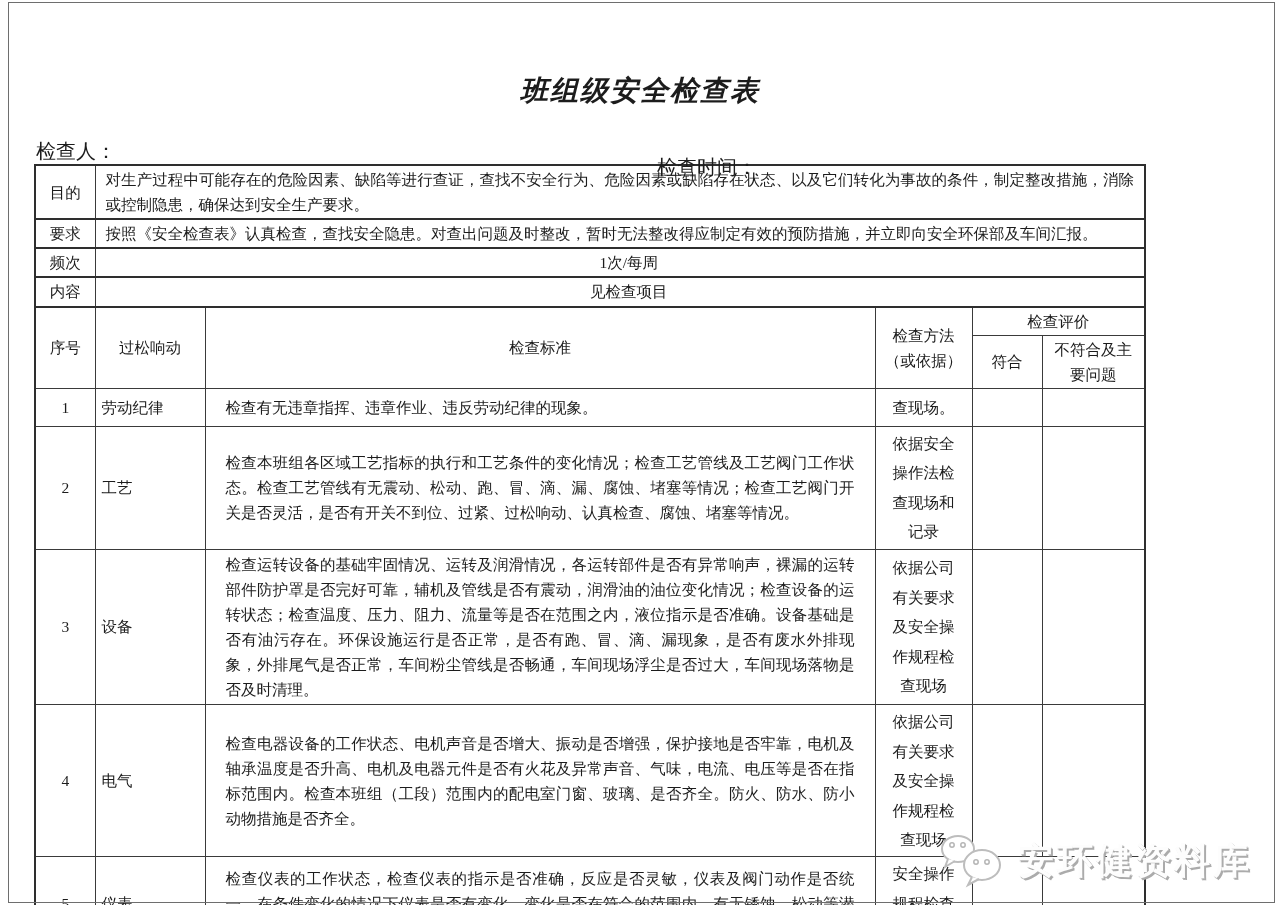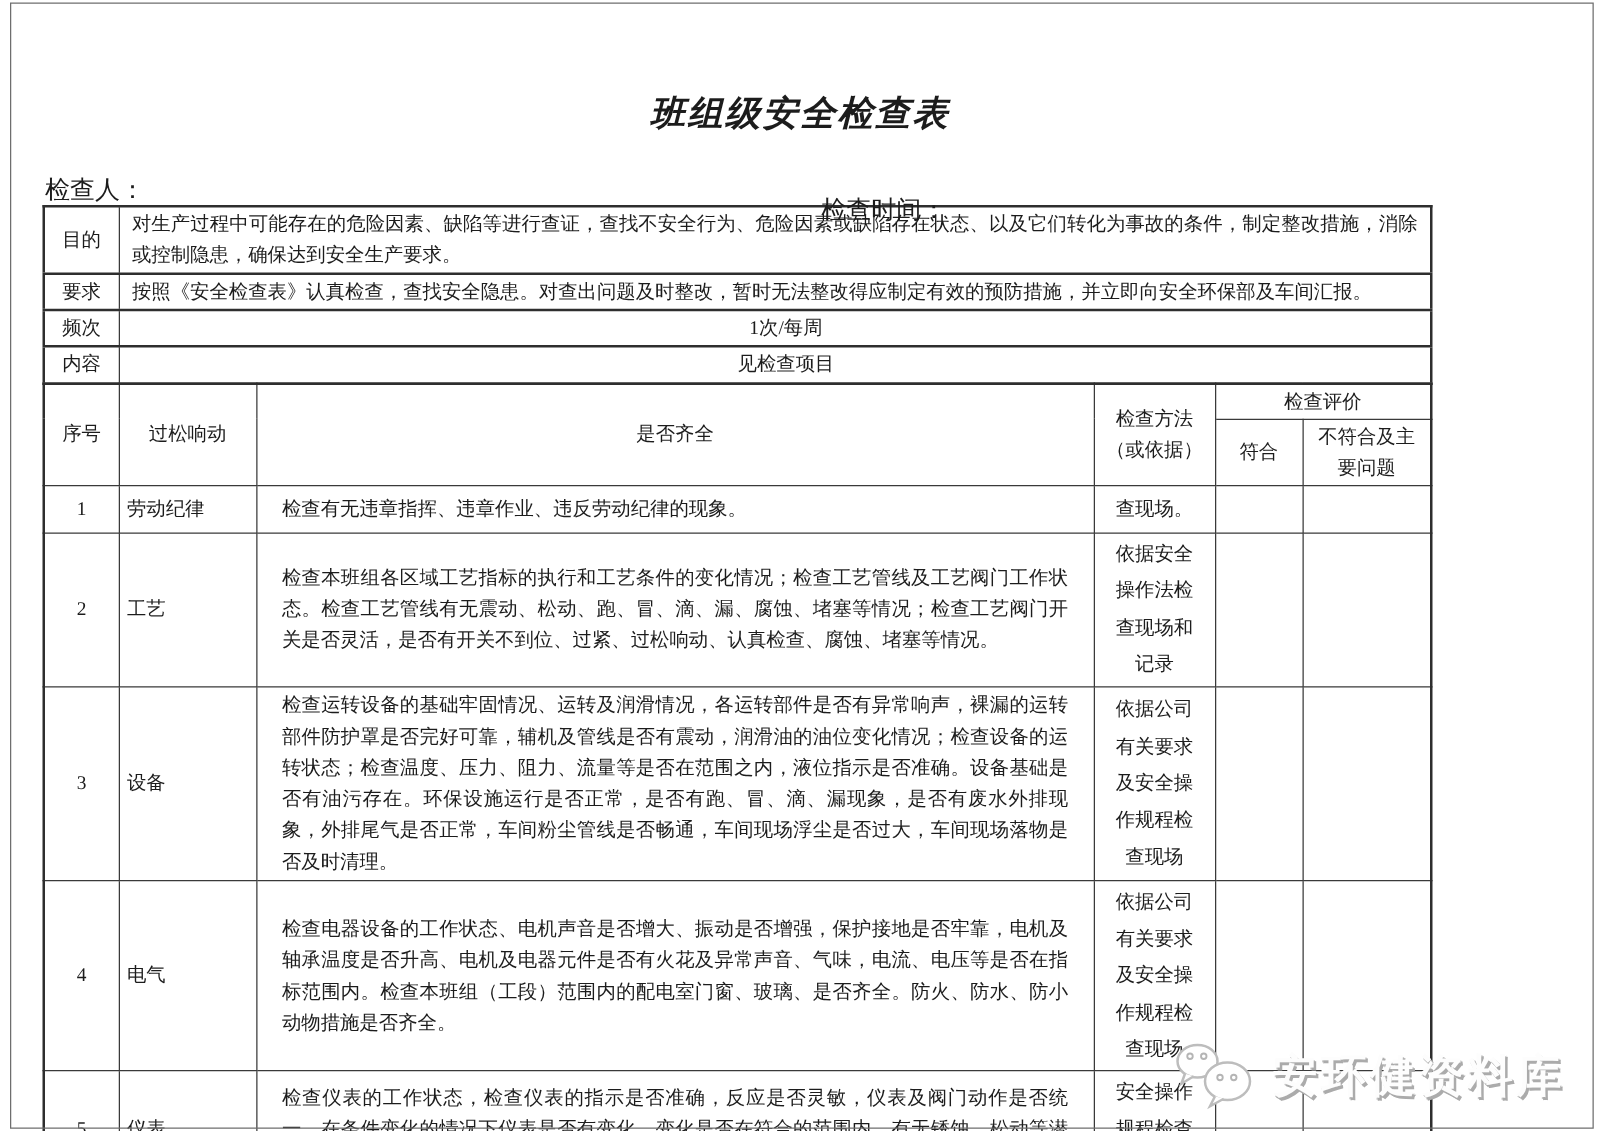--- a/index.html
+++ b/index.html
@@ -131,21 +131,21 @@
       <col style="width:110px">
       <col style="width:670px">
     <col style="width:97px">
       <col style="width:70px">
       <col>
   </colgroup>
   <tbody>
       <tr class="hdr-row">
     <th rowspan="2">序号</th>
     <th rowspan="2">过松响动</th>
-    <th rowspan="2">是否齐全</th>
+    <th rowspan="2">检查标准</th>
     <th rowspan="2">
       <div>检查方法</div>
       <div>（或依据）</div>
     </th>
     <th colspan="2">检查评价</th>
   </tr>
   <tr class="hdr-row">
     <th>符合</th>
     <th>不符合及主要问题</th>
   </tr>

